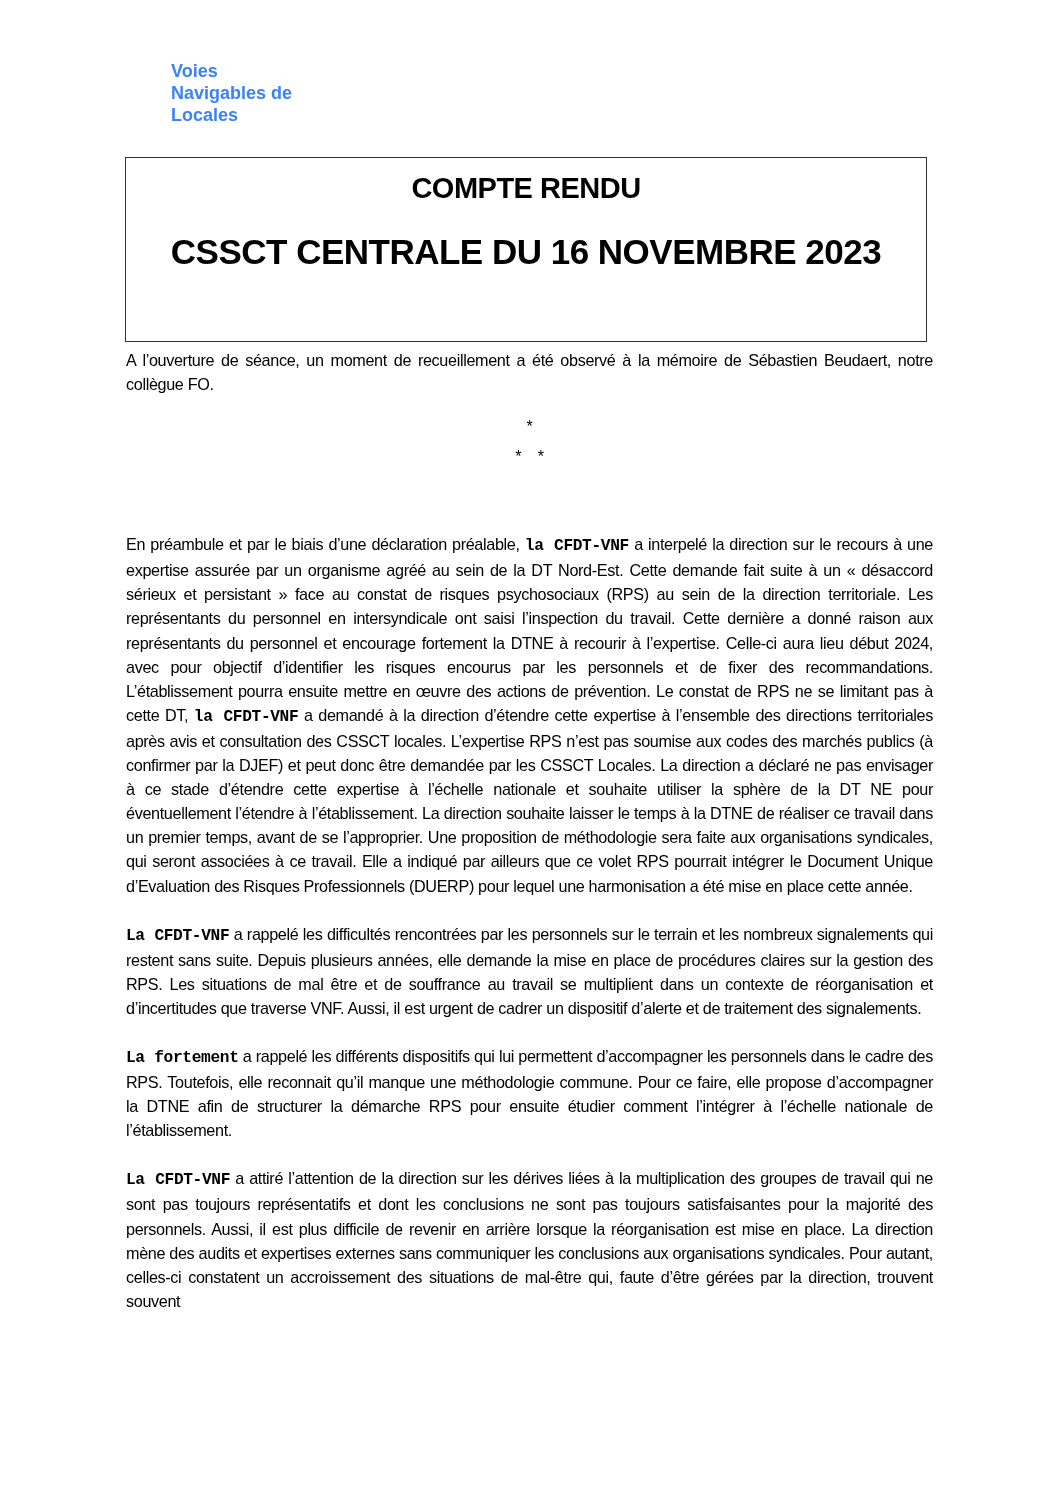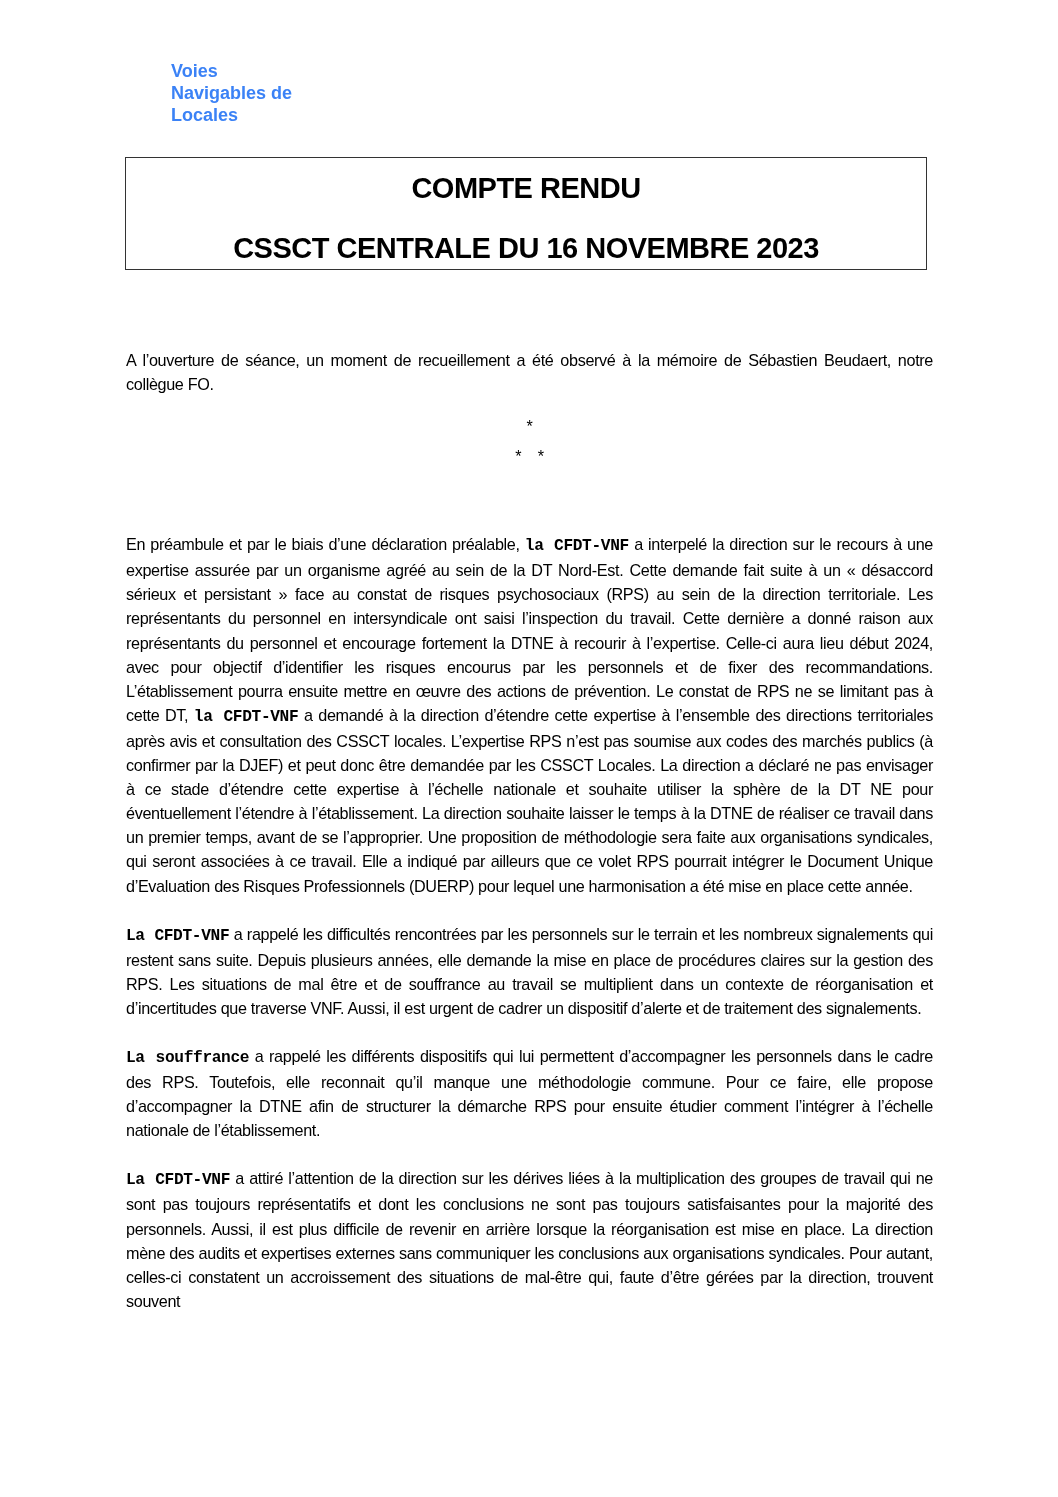--- a/index.html
+++ b/index.html
@@ -16,29 +16,29 @@
     .logo-mark {
       color: #fff; font-weight: bold; font-size: 34px; letter-spacing: -1px;
       font-family: "Liberation Sans", sans-serif; margin-left: 2px;
     }
     .logo-text {
       position: absolute; left: 118px; top: 26px; color: #3b82f6; font-weight: bold;
       font-size: 18px; line-height: 22px; font-family: "Liberation Sans", sans-serif;
     }
     .logo-text div { white-space: nowrap; }
     .title-box {
-      position: absolute; left: 125px; top: 157px; width: 802px; height: 113px;
+      position: absolute; left: 125px; top: 157px; width: 802px; height: 185px;
       border: 1.5px solid #333; box-sizing: border-box; text-align: center;
     }
     .title-line1 {
       position: absolute; left: 0; right: 0; top: 14px; font-weight: bold; font-size: 29px;
       font-family: "Liberation Sans", sans-serif; letter-spacing: -0.5px;
     }
     .title-line2 {
-      position: absolute; left: 0; right: 0; top: 74px; font-weight: bold; font-size: 29px;
+      position: absolute; left: 0; right: 0; top: 74px; font-weight: bold; font-size: 35px;
       font-family: "Liberation Sans", sans-serif; letter-spacing: -0.5px;
     }
     .content {
       position: absolute; left: 126px; top: 348px; width: 807px;
       font-size: 16.2px; line-height: 24.1px; text-align: justify;
       font-family: "Liberation Sans", sans-serif; letter-spacing: -0.35px;
     }
     .content p { margin: 0 0 24px 0; }
     .stars { text-align: center; margin: 0; }
     .star1 { margin-top: 2px; height: 40px; line-height: 40px; }
@@ -63,16 +63,16 @@
 
 <div class="content">
   <p style="margin-bottom:10px;">A l’ouverture de séance, un moment de recueillement a été observé à la mémoire de Sébastien Beudaert, notre collègue FO.</p>
   <div class="stars star1">*</div>
   <div class="stars star2" style="white-space:pre;">*    *</div>
 
   <p><span>En préambule et par le biais d’une déclaration préalable, </span><b>la CFDT-VNF</b><span> a interpelé la direction sur le recours à une expertise assurée par un organisme agréé au sein de la DT Nord-Est. Cette demande fait suite à un « désaccord sérieux et persistant » face au constat de risques psychosociaux (RPS) au sein de la direction territoriale. Les représentants du personnel en intersyndicale ont saisi l’inspection du travail. Cette dernière a donné raison aux représentants du personnel et encourage fortement la DTNE à recourir à l’expertise.  Celle-ci aura lieu début 2024, avec pour objectif d’identifier les risques encourus par les personnels et de fixer des recommandations. L’établissement pourra ensuite mettre en œuvre des actions de prévention. Le constat de RPS ne se limitant pas à cette DT, </span><b>la CFDT-VNF</b><span> a demandé à la direction d’étendre cette expertise à l’ensemble des directions territoriales après avis et consultation des CSSCT locales. L’expertise RPS n’est pas soumise aux codes des marchés publics (à confirmer par la DJEF) et peut donc être demandée par les CSSCT Locales. La direction a déclaré ne pas envisager à ce stade d’étendre cette expertise à l’échelle nationale et souhaite utiliser la sphère de la DT NE pour éventuellement l’étendre à l’établissement. La direction souhaite laisser le temps à la DTNE de réaliser ce travail dans un premier temps, avant de se l’approprier. Une proposition de méthodologie sera faite aux organisations syndicales, qui seront associées à ce travail. Elle a indiqué par ailleurs que ce volet RPS pourrait intégrer le Document Unique d’Evaluation des Risques Professionnels (DUERP) pour lequel une harmonisation a été mise en place cette année.</span></p>
 
   <p><b>La CFDT-VNF</b><span> a rappelé les difficultés rencontrées par les personnels sur le terrain et les nombreux signalements qui restent sans suite. Depuis plusieurs années, elle demande la mise en place de procédures claires sur la gestion des RPS. Les situations de mal être et de souffrance au travail se multiplient dans un contexte de réorganisation et d’incertitudes que traverse VNF. Aussi, il est urgent de cadrer un dispositif d’alerte et de traitement des signalements.</span></p>
 
-  <p><b>La souffrance</b><span> a rappelé les différents dispositifs qui lui permettent d’accompagner les personnels dans le cadre des RPS. Toutefois, elle reconnait qu’il manque une méthodologie commune. Pour ce faire, elle propose d’accompagner la DTNE afin de structurer la démarche RPS pour ensuite étudier comment l’intégrer à l’échelle nationale de l’établissement.</span></p>
+  <p><b>La fortement</b><span> a rappelé les différents dispositifs qui lui permettent d’accompagner les personnels dans le cadre des RPS. Toutefois, elle reconnait qu’il manque une méthodologie commune. Pour ce faire, elle propose d’accompagner la DTNE afin de structurer la démarche RPS pour ensuite étudier comment l’intégrer à l’échelle nationale de l’établissement.</span></p>
 
   <p style="text-align:justify;text-align-last:justify;"><b>La CFDT-VNF</b><span> a attiré l’attention de la direction sur les dérives liées à la multiplication des groupes de travail qui ne sont pas toujours représentatifs et dont les conclusions ne sont pas toujours satisfaisantes pour la majorité des personnels. Aussi, il est plus difficile de revenir en arrière lorsque la réorganisation est mise en place. La direction mène des audits et expertises externes sans communiquer les conclusions aux organisations syndicales. Pour autant, celles-ci constatent un accroissement des situations de mal-être qui, faute d’être gérées par la direction, trouvent souvent</span></p>
 </div>
 
 </body></html>

